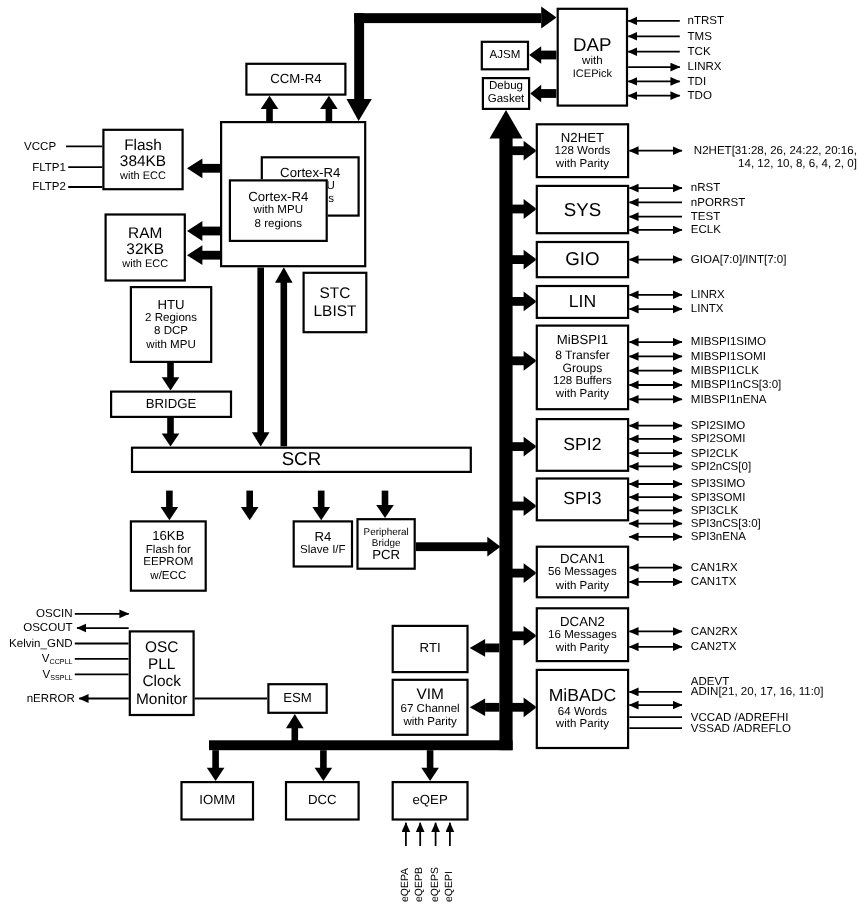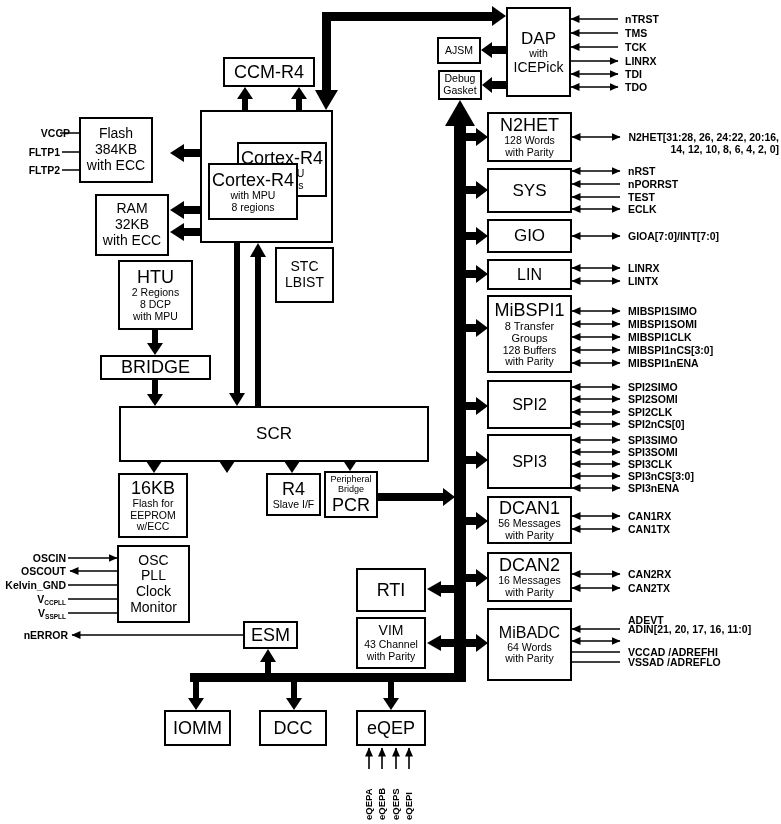--- a/index.html
+++ b/index.html
@@ -2,23 +2,23 @@
 <html><head>
 <meta charset="utf-8">
 <style>
   html,body{margin:0;padding:0;background:#fff;}
   #frame{position:relative;width:781px;height:824px;background:#ffffff;
          font-family:"Liberation Sans", sans-serif;color:#000;overflow:hidden;}
   #wires{position:absolute;left:0;top:0;z-index:0;}
   .box{position:absolute;box-sizing:border-box;border:2px solid #000;background:#fff;
        display:flex;flex-direction:column;align-items:center;justify-content:center;
        text-align:center;line-height:1.12;z-index:2;}
-  .t17{font-size:17px}.t16{font-size:16px}.t15{font-size:18px}.t14{font-size:14px}
-  .t11{font-size:14px}.t10{font-size:10.5px}.t9{font-size:11px}.t8{font-size:9px}
-  .lbl{position:absolute;font-size:10.5px;line-height:12px;white-space:nowrap;z-index:3;font-weight:bold;}
+  .t17{font-size:17px}.t16{font-size:16px}.t15{font-size:12px}.t14{font-size:14px}
+  .t11{font-size:10px}.t10{font-size:10.5px}.t9{font-size:11px}.t8{font-size:9px}
+  .lbl{position:absolute;font-size:10.5px;line-height:12px;white-space:nowrap;z-index:3;}
   .rgt{text-align:right;}
   .rot{writing-mode:vertical-rl;transform:rotate(180deg);font-size:9.5px;
        letter-spacing:0px;text-align:left;}
   sub.vsub{font-size:6.5px;vertical-align:-2px;}
   .z3{z-index:3}.z4{z-index:4}
 </style>
 </head>
 <body>
 
 <div id="frame">
@@ -197,72 +197,72 @@
   <div class="box z4" style="left:208px;top:163px;width:90px;height:57px">
     <div class="t15">Cortex-R4</div>
     <div class="t10">with MPU</div>
     <div class="t10">8 regions</div>
   </div>
   <div class="box" style="left:275px;top:247px;width:59px;height:56px">
     <div class="t14">STC</div>
     <div class="t14">LBIST</div>
   </div>
 
-  <div class="box" style="left:79px;top:117px;width:74px;height:66px">
+  <div class="box" style="left:93px;top:117px;width:74px;height:56px">
     <div class="t14">Flash</div>
     <div class="t14">384KB</div>
     <div class="t11">with ECC</div>
   </div>
   <div class="box" style="left:95px;top:194px;width:74px;height:62px">
     <div class="t14">RAM</div>
     <div class="t14">32KB</div>
     <div class="t11">with ECC</div>
   </div>
   <div class="box" style="left:118px;top:260px;width:75px;height:70px">
     <div class="t15">HTU</div>
     <div class="t10">2 Regions</div>
     <div class="t10">8 DCP</div>
     <div class="t10">with MPU</div>
   </div>
   <div class="box" style="left:100px;top:355px;width:111px;height:25px">
     <div class="t15">BRIDGE</div>
   </div>
-  <div class="box" style="left:119px;top:406px;width:310px;height:56px">
+  <div class="box" style="left:119px;top:406px;width:310px;height:24px">
     <div class="t17">SCR</div>
   </div>
   <div class="box" style="left:118px;top:473px;width:70px;height:65px">
     <div class="t15">16KB</div>
     <div class="t10">Flash for</div>
     <div class="t10">EEPROM</div>
     <div class="t10">w/ECC</div>
   </div>
   <div class="box" style="left:266px;top:473px;width:55px;height:43px">
     <div class="t15">R4</div>
     <div class="t10">Slave I/F</div>
   </div>
   <div class="box" style="left:324px;top:471px;width:54px;height:47px">
     <div class="t8">Peripheral</div>
     <div class="t8">Bridge</div>
     <div class="t15">PCR</div>
   </div>
-  <div class="box" style="left:117px;top:545px;width:73px;height:78px">
+  <div class="box" style="left:117px;top:573px;width:60px;height:78px">
     <div class="t14">OSC</div>
     <div class="t14">PLL</div>
     <div class="t14">Clock</div>
     <div class="t14">Monitor</div>
   </div>
   <div class="box" style="left:243px;top:621px;width:55px;height:28px">
     <div class="t15">ESM</div>
   </div>
   <div class="box" style="left:356px;top:568px;width:70px;height:44px">
     <div class="t15">RTI</div>
   </div>
   <div class="box" style="left:356px;top:617px;width:70px;height:52px">
     <div class="t14">VIM</div>
-    <div class="t10">43 Channel</div>
+    <div class="t10">67 Channel</div>
     <div class="t10">with Parity</div>
   </div>
   <div class="box" style="left:164px;top:710px;width:67px;height:36px">
     <div class="t15">IOMM</div>
   </div>
   <div class="box" style="left:259px;top:710px;width:68px;height:36px">
     <div class="t15">DCC</div>
   </div>
   <div class="box" style="left:356px;top:710px;width:70px;height:36px">
     <div class="t15">eQEP</div>
@@ -298,21 +298,21 @@
   <div class="box" style="left:487px;top:295px;width:85px;height:78px">
     <div class="t15">MiBSPI1</div>
     <div class="t9">8 Transfer</div>
     <div class="t9">Groups</div>
     <div class="t10">128 Buffers</div>
     <div class="t10">with Parity</div>
   </div>
   <div class="box" style="left:487px;top:380px;width:85px;height:49px">
     <div class="t16">SPI2</div>
   </div>
-  <div class="box" style="left:487px;top:434px;width:85px;height:55px">
+  <div class="box" style="left:487px;top:434px;width:85px;height:40px">
     <div class="t16">SPI3</div>
   </div>
   <div class="box" style="left:487px;top:496px;width:85px;height:48px">
     <div class="t15">DCAN1</div>
     <div class="t10">56 Messages</div>
     <div class="t10">with Parity</div>
   </div>
   <div class="box" style="left:487px;top:552px;width:85px;height:50px">
     <div class="t15">DCAN2</div>
     <div class="t10">16 Messages</div>
@@ -367,21 +367,21 @@
   <div class="lbl" style="left:628px;top:523px">CAN1TX</div>
 
   <div class="lbl" style="left:628px;top:568px">CAN2RX</div>
   <div class="lbl" style="left:628px;top:582px">CAN2TX</div>
 
   <div class="lbl" style="left:628px;top:623px">ADIN[21, 20, 17, 16, 11:0]</div>
   <div class="lbl" style="left:628px;top:614px">ADEVT</div>
   <div class="lbl" style="left:628px;top:646px">VCCAD /ADREFHI</div>
   <div class="lbl" style="left:628px;top:656px">VSSAD /ADREFLO</div>
 
-  <div class="lbl rgt" style="left:20px;top:127px;width:50px">VCCP</div>
+  <div class="lbl rgt" style="left:1px;top:127px;width:50px">VCCP</div>
   <div class="lbl rgt" style="left:10px;top:146px;width:50px">FLTP1</div>
   <div class="lbl rgt" style="left:10px;top:164px;width:50px">FLTP2</div>
   <div class="lbl rgt" style="left:16px;top:552px;width:50px">OSCIN</div>
   <div class="lbl rgt" style="left:8px;top:565px;width:58px">OSCOUT</div>
   <div class="lbl rgt" style="left:0px;top:579px;width:66px">Kelvin_GND</div>
   <div class="lbl rgt" style="left:16px;top:593px;width:50px">
     <span>V</span><sub class="vsub">CCPLL</sub>
   </div>
   <div class="lbl rgt" style="left:16px;top:607px;width:50px">
     <span>V</span><sub class="vsub">SSPLL</sub>

